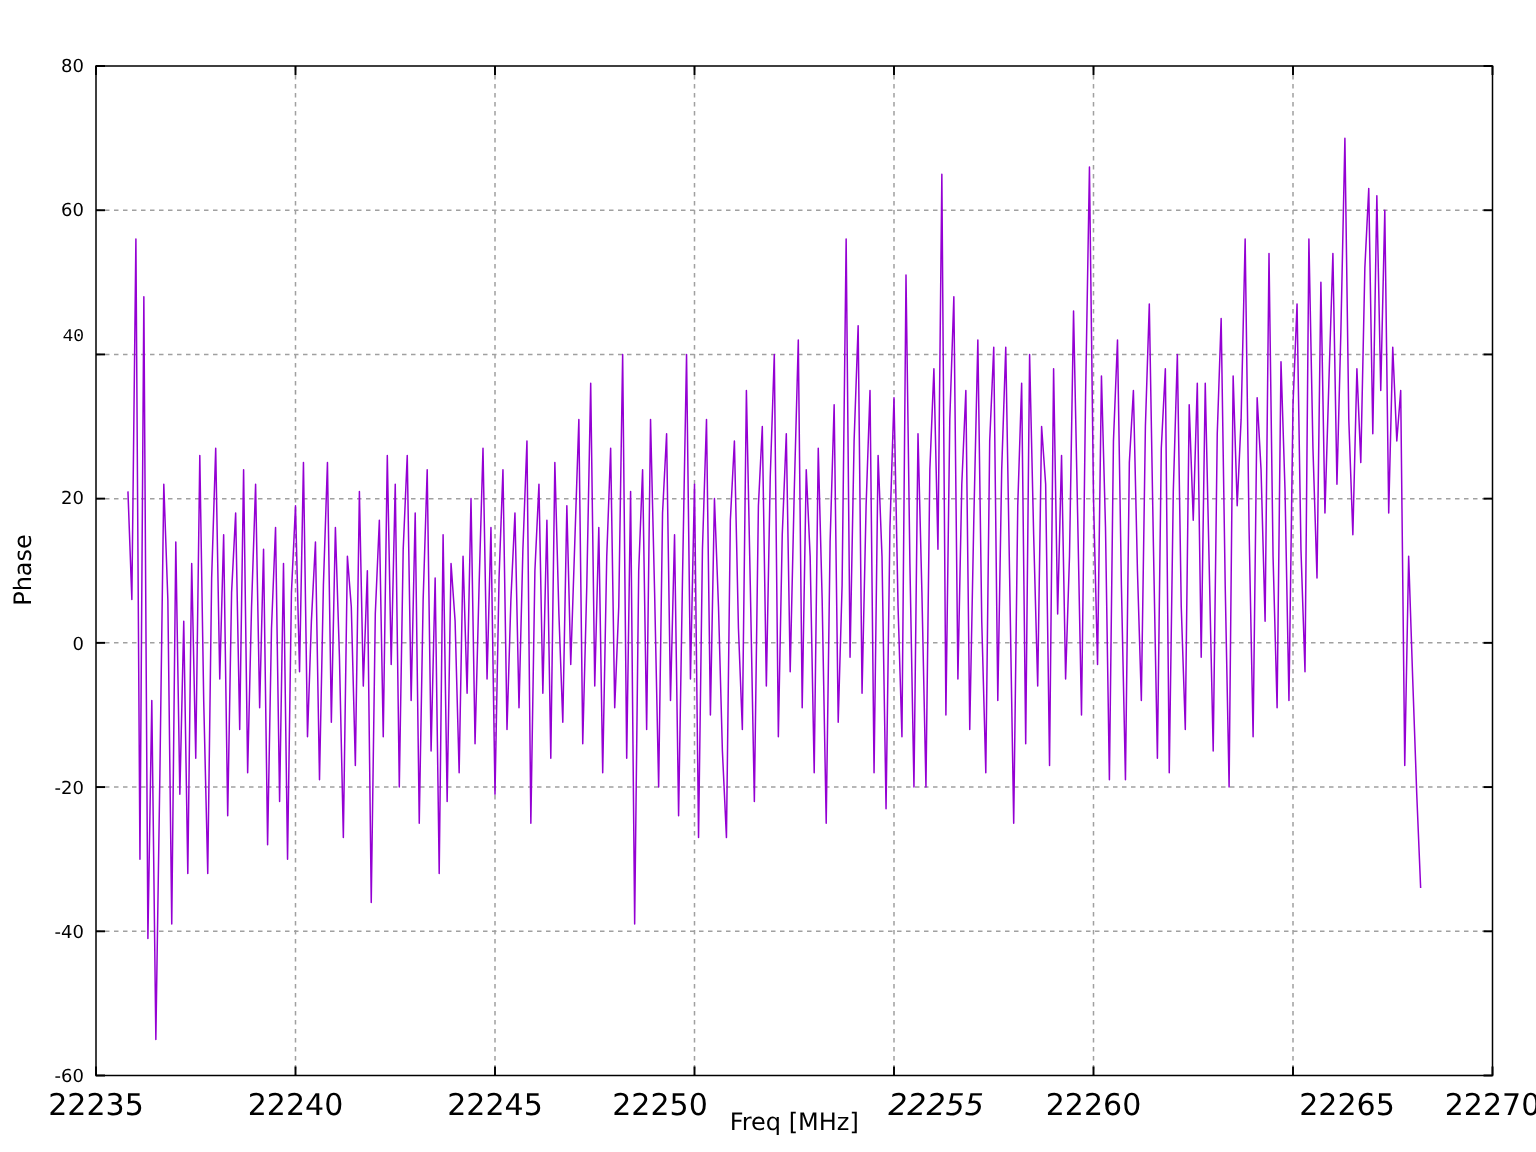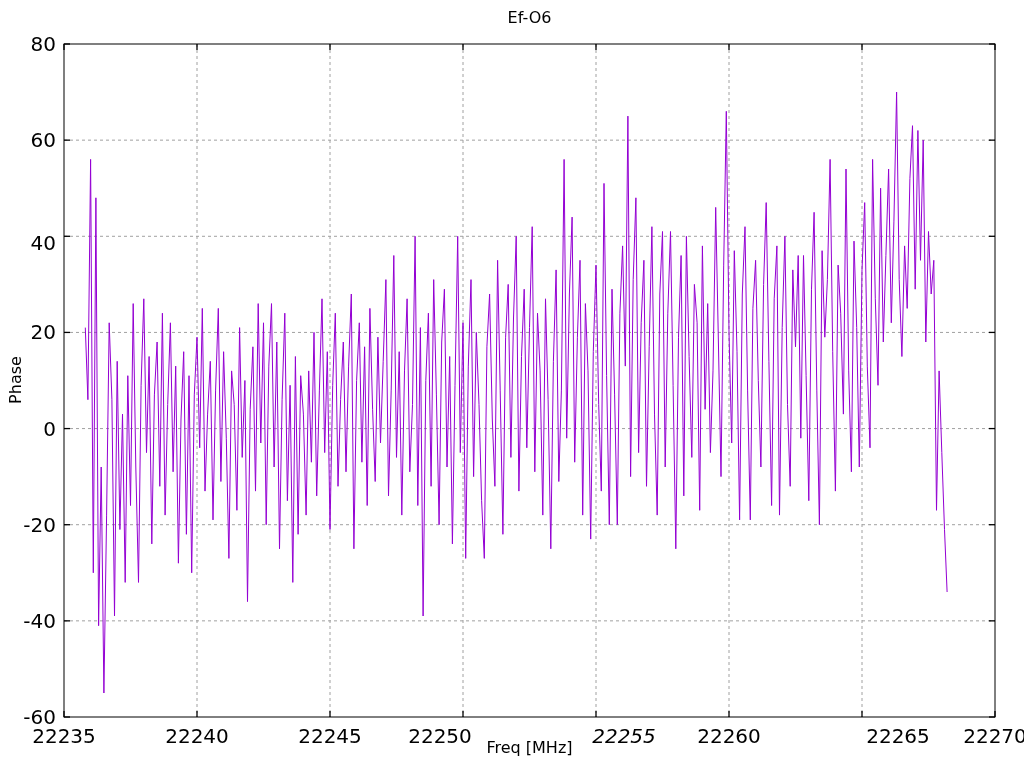--- a/index.html
+++ b/index.html
@@ -45,21 +45,21 @@
     text-align: center;
     font-size: 20px;
   }
   .y-tick-label {
     position: absolute;
     left: 0;
     width: 56px;
     height: 18px;
     line-height: 18px;
     text-align: right;
-    font-size: 20px;
+    font-size: 12px;
   }
 </style>
 </head>
 <body>
 
 <div id="chart">
   <svg id="plot-svg" width="1024" height="768">
       <line x1="197" y1="44" x2="197" y2="717" stroke="#a0a0a0" stroke-width="1" stroke-dasharray="3,3"></line>
       <line x1="330" y1="44" x2="330" y2="717" stroke="#a0a0a0" stroke-width="1" stroke-dasharray="3,3"></line>
       <line x1="463" y1="44" x2="463" y2="717" stroke="#a0a0a0" stroke-width="1" stroke-dasharray="3,3"></line>
@@ -100,32 +100,31 @@
       <line x1="64" y1="332.42857142857144" x2="70" y2="332.42857142857144" stroke="#000000" stroke-width="1.3"></line>
       <line x1="995" y1="332.42857142857144" x2="989" y2="332.42857142857144" stroke="#000000" stroke-width="1.3"></line>
       <line x1="64" y1="236.28571428571428" x2="70" y2="236.28571428571428" stroke="#000000" stroke-width="1.3"></line>
       <line x1="995" y1="236.28571428571428" x2="989" y2="236.28571428571428" stroke="#000000" stroke-width="1.3"></line>
       <line x1="64" y1="140.14285714285722" x2="70" y2="140.14285714285722" stroke="#000000" stroke-width="1.3"></line>
       <line x1="995" y1="140.14285714285722" x2="989" y2="140.14285714285722" stroke="#000000" stroke-width="1.3"></line>
       <line x1="64" y1="44" x2="70" y2="44" stroke="#000000" stroke-width="1.3"></line>
       <line x1="995" y1="44" x2="989" y2="44" stroke="#000000" stroke-width="1.3"></line>
       <polyline points="85.3,327.6 87.9,399.7 90.6,159.4 93.3,572.8 95.9,197.8 98.6,625.7 101.2,467.0 103.9,693.0 106.6,515.1 109.2,322.8 111.9,399.7 114.5,616.0 117.2,361.3 119.9,529.5 122.5,414.1 125.2,582.4 127.8,375.7 130.5,505.5 133.2,303.6 135.8,467.0 138.5,582.4 141.1,385.3 143.8,298.8 146.5,452.6 149.1,356.5 151.8,543.9 154.4,394.9 157.1,342.0 159.8,486.3 162.4,313.2 165.1,515.1 167.7,404.5 170.4,322.8 173.1,471.8 175.7,366.1 178.4,563.2 181.0,419.0 183.7,351.7 186.4,534.3 189.0,375.7 191.7,572.8 194.3,394.9 197.0,337.2 199.7,447.8 202.3,308.4 205.0,491.1 207.6,414.1 210.3,361.3 213.0,519.9 215.6,390.1 218.3,308.4 220.9,481.5 223.6,351.7 226.3,438.2 228.9,558.4 231.6,370.9 234.2,404.5 236.9,510.3 239.6,327.6 242.2,457.4 244.9,380.5 247.5,601.6 250.2,409.3 252.9,346.8 255.5,491.1 258.2,303.6 260.8,443.0 263.5,322.8 266.2,524.7 268.8,366.1 271.5,303.6 274.1,467.0 276.8,342.0 279.5,548.8 282.1,399.7 284.8,313.2 287.4,500.7 290.1,385.3 292.8,582.4 295.4,356.5 298.1,534.3 300.7,375.7 303.4,414.1 306.1,515.1 308.7,370.9 311.4,462.2 314.0,332.4 316.7,495.9 319.4,390.1 322.0,298.8 324.7,452.6 327.3,351.7 330.0,529.5 332.7,385.3 335.3,313.2 338.0,486.3 340.6,399.7 343.3,342.0 346.0,471.8 348.6,366.1 351.3,294.0 353.9,548.8 356.6,380.5 359.3,322.8 361.9,462.2 364.6,346.8 367.2,505.5 369.9,308.4 372.6,409.3 375.2,481.5 377.9,337.2 380.5,443.0 383.2,361.3 385.9,279.6 388.5,495.9 391.2,390.1 393.8,255.5 396.5,457.4 399.2,351.7 401.8,515.1 404.5,370.9 407.1,298.8 409.8,471.8 412.5,404.5 415.1,236.3 417.8,505.5 420.4,327.6 423.1,616.0 425.8,380.5 428.4,313.2 431.1,486.3 433.7,279.6 436.4,394.9 439.1,524.7 441.7,342.0 444.4,289.2 447.0,467.0 449.7,356.5 452.4,543.9 455.0,385.3 457.7,236.3 460.3,452.6 463.0,322.8 465.7,558.4 468.3,366.1 471.0,279.6 473.6,476.6 476.3,332.4 479.0,404.5 481.6,500.7 484.3,558.4 486.9,346.8 489.6,294.0 492.3,419.0 494.9,486.3 497.6,260.3 500.2,390.1 502.9,534.3 505.6,337.2 508.2,284.4 510.9,457.4 513.5,318.0 516.2,236.3 518.9,491.1 521.5,356.5 524.2,289.2 526.8,447.8 529.5,327.6 532.2,226.7 534.8,471.8 537.5,313.2 540.1,370.9 542.8,515.1 545.5,298.8 548.1,399.7 550.8,548.8 553.4,361.3 556.1,269.9 558.8,481.5 561.4,390.1 564.1,159.4 566.7,438.2 569.4,294.0 572.1,217.1 574.7,462.2 577.4,337.2 580.0,260.3 582.7,515.1 585.4,303.6 588.0,370.9 590.7,539.1 593.3,351.7 596.0,265.1 598.7,404.5 601.3,491.1 604.0,183.4 606.6,375.7 609.3,524.7 612.0,289.2 614.6,394.9 617.3,524.7 619.9,313.2 622.6,245.9 625.3,366.1 627.9,116.1 630.6,476.6 633.2,279.6 635.9,197.8 638.6,452.6 641.2,322.8 643.9,260.3 646.5,486.3 649.2,346.8 651.9,226.7 654.5,414.1 657.2,515.1 659.8,294.0 662.5,231.5 665.2,467.0 667.8,313.2 670.5,231.5 673.1,385.3 675.8,548.8 678.5,337.2 681.1,255.5 683.8,495.9 686.4,236.3 689.1,356.5 691.8,457.4 694.4,284.4 697.1,322.8 699.7,510.3 702.4,245.9 705.1,409.3 707.7,303.6 710.4,452.6 713.0,370.9 715.7,207.4 718.4,342.0 721.0,476.6 723.7,265.1 726.3,111.3 729.0,332.4 731.7,443.0 734.3,250.7 737.0,351.7 739.6,519.9 742.3,294.0 745.0,226.7 747.6,390.1 750.3,519.9 752.9,308.4 755.6,260.3 758.3,380.5 760.9,467.0 763.6,284.4 766.2,202.6 768.9,361.3 771.6,505.5 774.2,298.8 776.9,245.9 779.5,515.1 782.2,327.6 784.9,236.3 787.5,404.5 790.2,486.3 792.8,269.9 795.5,346.8 798.2,255.5 800.8,438.2 803.5,255.5 806.1,375.7 808.8,500.7 811.5,289.2 814.1,212.3 816.8,390.1 819.4,524.7 822.1,250.7 824.8,337.2 827.4,279.6 830.1,159.4 832.7,351.7 835.4,491.1 838.1,265.1 840.7,313.2 843.4,414.1 846.0,169.0 848.7,370.9 851.4,471.8 854.0,241.1 856.7,327.6 859.3,467.0 862.0,269.9 864.7,202.6 867.3,366.1 870.0,447.8 872.6,159.4 875.3,298.8 878.0,385.3 880.6,188.2 883.3,342.0 885.9,255.5 888.6,169.0 891.3,322.8 893.9,221.9 896.6,92.1 899.2,279.6 901.9,356.5 904.6,245.9 907.2,308.4 909.9,178.6 912.5,125.7 915.2,289.2 917.9,130.5 920.5,260.3 923.2,140.1 925.8,342.0 928.5,231.5 931.2,294.0 933.8,260.3 936.5,510.3 939.1,370.9 941.8,452.6 944.5,529.5 947.1,592.0" fill="none" stroke="#9400d3" stroke-width="1" stroke-linejoin="round"></polyline>
     </svg>
-  <div class="chart-title">Ef-O6</div>
   <div class="y-axis-title">Phase</div>
   <div class="x-axis-title">Freq [MHz]</div>
 <div class="x-tick-label" style="left: 64px;">22235</div>
     <div class="x-tick-label" style="left: 197px;">22240</div>
     <div class="x-tick-label" style="left: 330px;">22245</div>
     <div class="x-tick-label" style="left: 440px;">22250</div>
     <div class="x-tick-label" style="left: 624px; font-style: italic;">22255</div>
     <div class="x-tick-label" style="left: 729px;">22260</div>
     <div class="x-tick-label" style="left: 898px;">22265</div>
     <div class="x-tick-label" style="left: 995px;">22270</div>
     <div class="y-tick-label" style="top: 708px;">-60</div>
     <div class="y-tick-label" style="top: 611.857px;">-40</div>
     <div class="y-tick-label" style="top: 515.714px;">-20</div>
     <div class="y-tick-label" style="top: 419.571px;">0</div>
     <div class="y-tick-label" style="top: 323.429px;">20</div>
-    <div class="y-tick-label" style="top: 234px;">40</div>
+    <div class="y-tick-label" style="top: 215px; font-family: Liberation Mono, monospace;">40</div>
     <div class="y-tick-label" style="top: 131.143px;">60</div>
     <div class="y-tick-label" style="top: 35px;">80</div>
   </div>
 
 </body></html>

